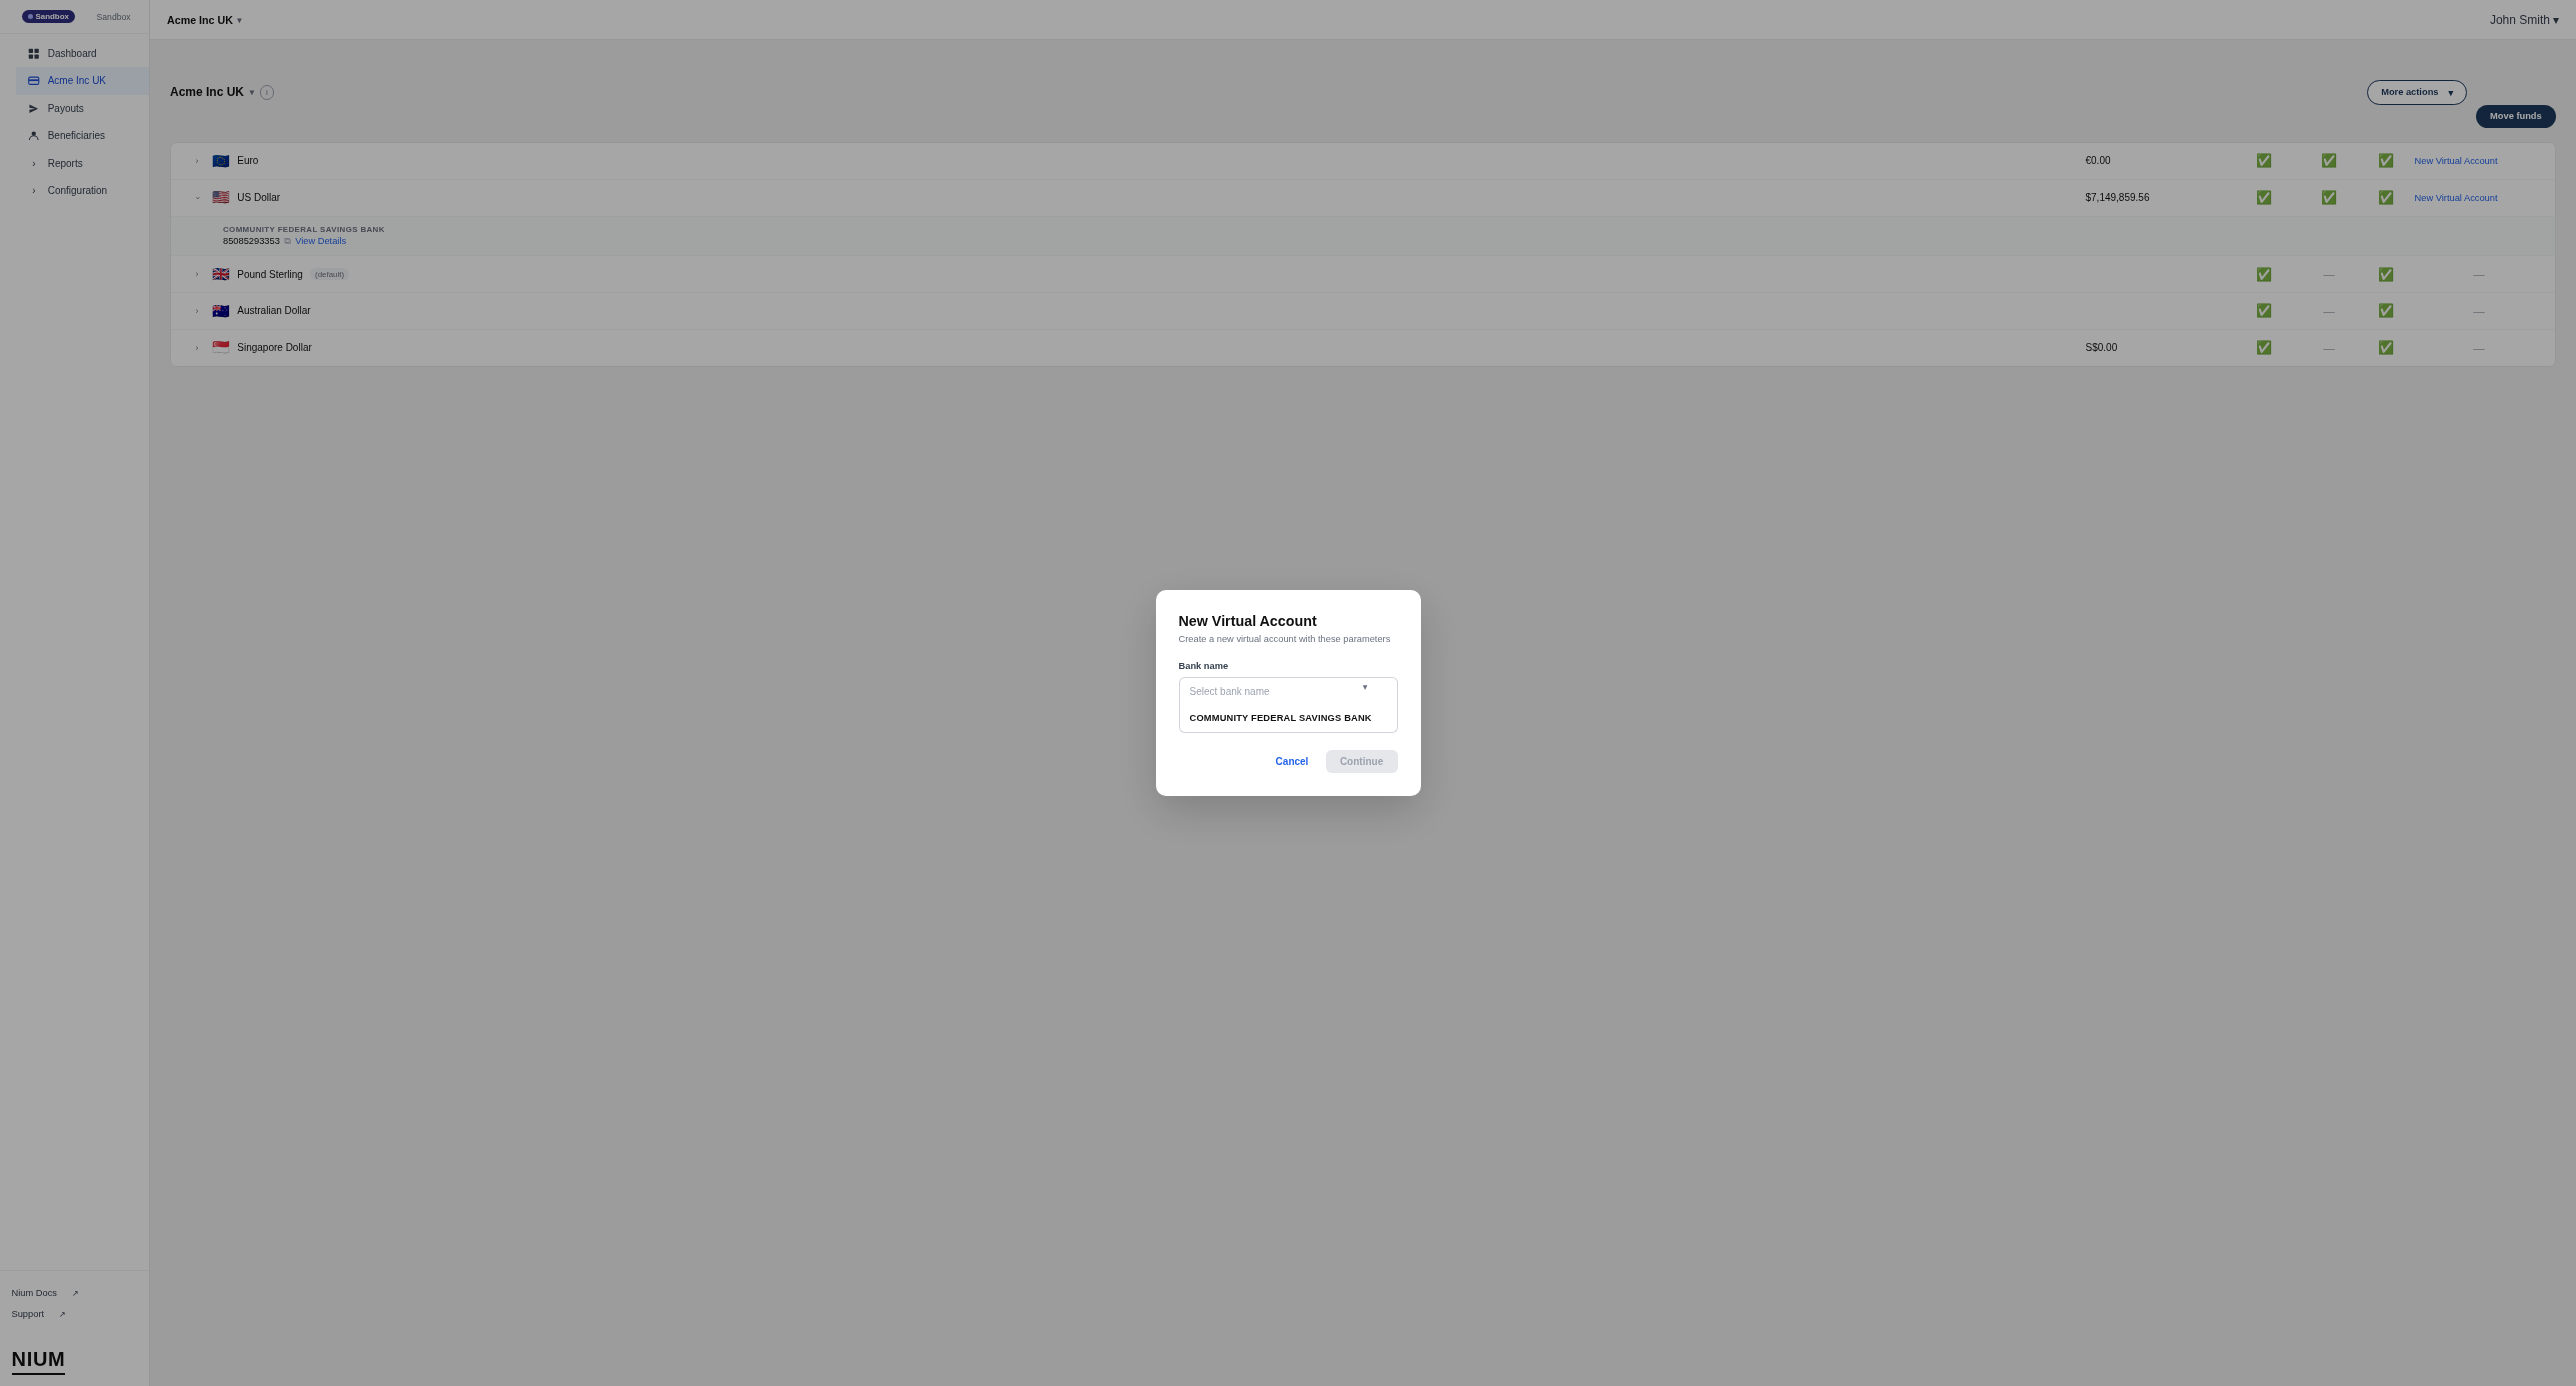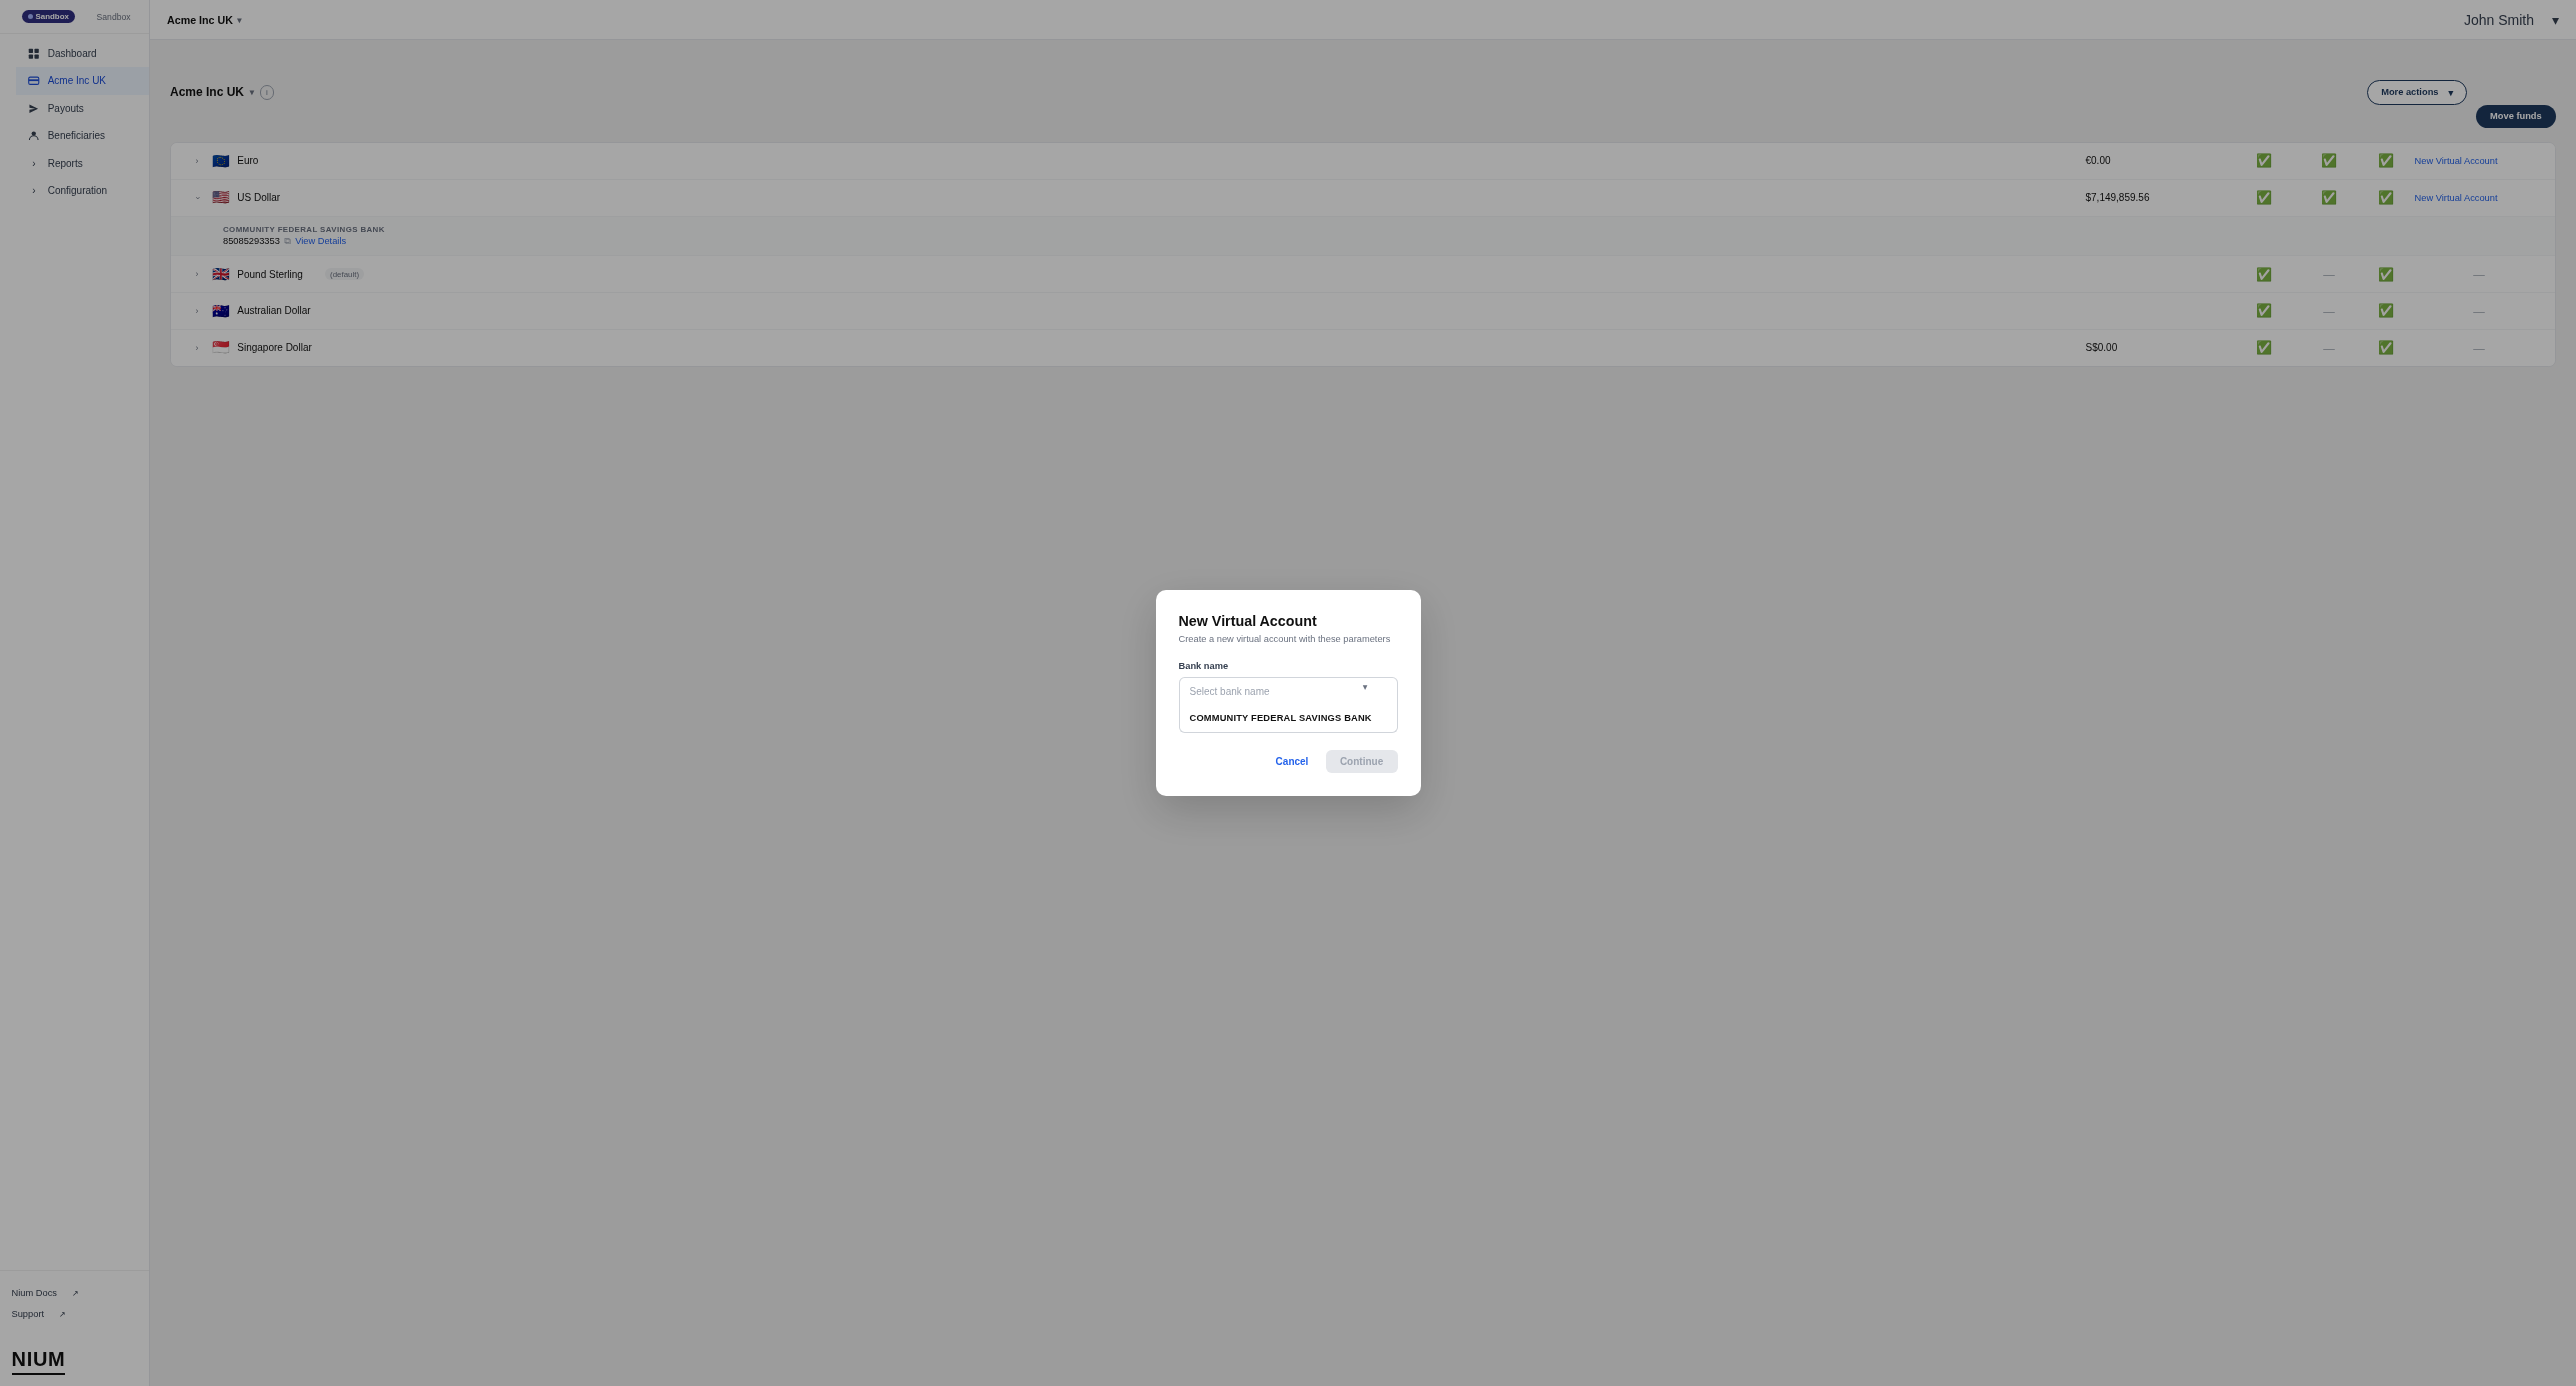--- a/index.html
+++ b/index.html
@@ -44,21 +44,21 @@
 
     
     .topbar {
       background: #fff; border-bottom: 0.7px solid #e5e7eb;
       padding: 0 17px; height: 40px;
       display: flex; align-items: center; justify-content: space-between;
       flex-shrink: 0;
     }
     .topbar-left { display: flex; align-items: center; gap: 4.3px; font-size: 10.7px; font-weight: 600; color: #111; }
     .topbar-chevron { color: #6b7280; font-size: 8.6px; }
-    .topbar-right { display: flex; align-items: center; gap: 18px; font-size: 14px; color: #374151; cursor: pointer; }
+    .topbar-right { display: flex; align-items: center; gap: 3px; font-size: 12px; color: #374151; cursor: pointer; }
 
     
     .page { flex: 1; overflow-y: auto; padding: 17px 20px; position: relative; }
 
     
     .page-header {
       display: flex; align-items: center; justify-content: space-between; margin-bottom: 14.3px;
     }
     .page-header-left { display: flex; align-items: center; gap: 7.2px; }
     .page-title-row { display: flex; align-items: center; gap: 5.7px; font-size: 12px; font-weight: 600; color: #111; }
@@ -82,21 +82,21 @@
     .th { font-size: 8.6px; color: #6b7280; font-weight: 600; text-transform: uppercase; letter-spacing: 0.04em; }
     .table-row { display: grid; grid-template-columns: 29px 1fr 143px 72px 57px 57px 129px; align-items: center; padding: 8.6px 11.5px; border-bottom: 0.7px solid #f3f4f6; background: #fff; }
     .table-row:last-child { border-bottom: none; }
     .currency-cell { display: flex; align-items: center; gap: 7.2px; font-size: 10px; font-weight: 500; color: #111; }
     .flag { width: 18.6px; height: 18.6px; border-radius: 50%; object-fit: cover; font-size: 14.3px; line-height: 18.6px; text-align: center; }
     .balance-cell { font-size: 10px; color: #111; }
     .check-icon { color: #16a34a; font-size: 13px; text-align: center; }
     .dash-cell { text-align: center; color: #9ca3af; font-size: 11.5px; }
     .link-cell { color: #2563eb; font-size: 9.3px; font-weight: 500; cursor: pointer; }
     .expand-btn { background: none; border: none; cursor: pointer; color: #6b7280; font-size: 8.6px; }
-    .tag-default { font-size: 7.9px; color: #6b7280; background: #f3f4f6; padding: 1.4px 5px; border-radius: 7.2px; margin-left: 15px; }
+    .tag-default { font-size: 7.9px; color: #6b7280; background: #f3f4f6; padding: 1.4px 5px; border-radius: 7.2px; margin-left: 0; }
 
     
     .sub-row { background: #f9fafb; padding: 8.6px 17px 8.6px 52px; border-bottom: 0.7px solid #f3f4f6; display: flex; align-items: center; gap: 17px; }
     .sub-row-label { font-size: 7.9px; color: #6b7280; font-weight: 600; text-transform: uppercase; letter-spacing: 0.05em; }
     .sub-row-value { font-size: 9.3px; color: #111; font-weight: 500; margin-top: 1.4px; display: flex; align-items: center; gap: 4.3px; }
     .copy-btn { color: #9ca3af; cursor: pointer; font-size: 9.3px; }
     .view-link { color: #2563eb; font-size: 9.3px; font-weight: 500; cursor: pointer; }
 
     
     .modal-overlay {

